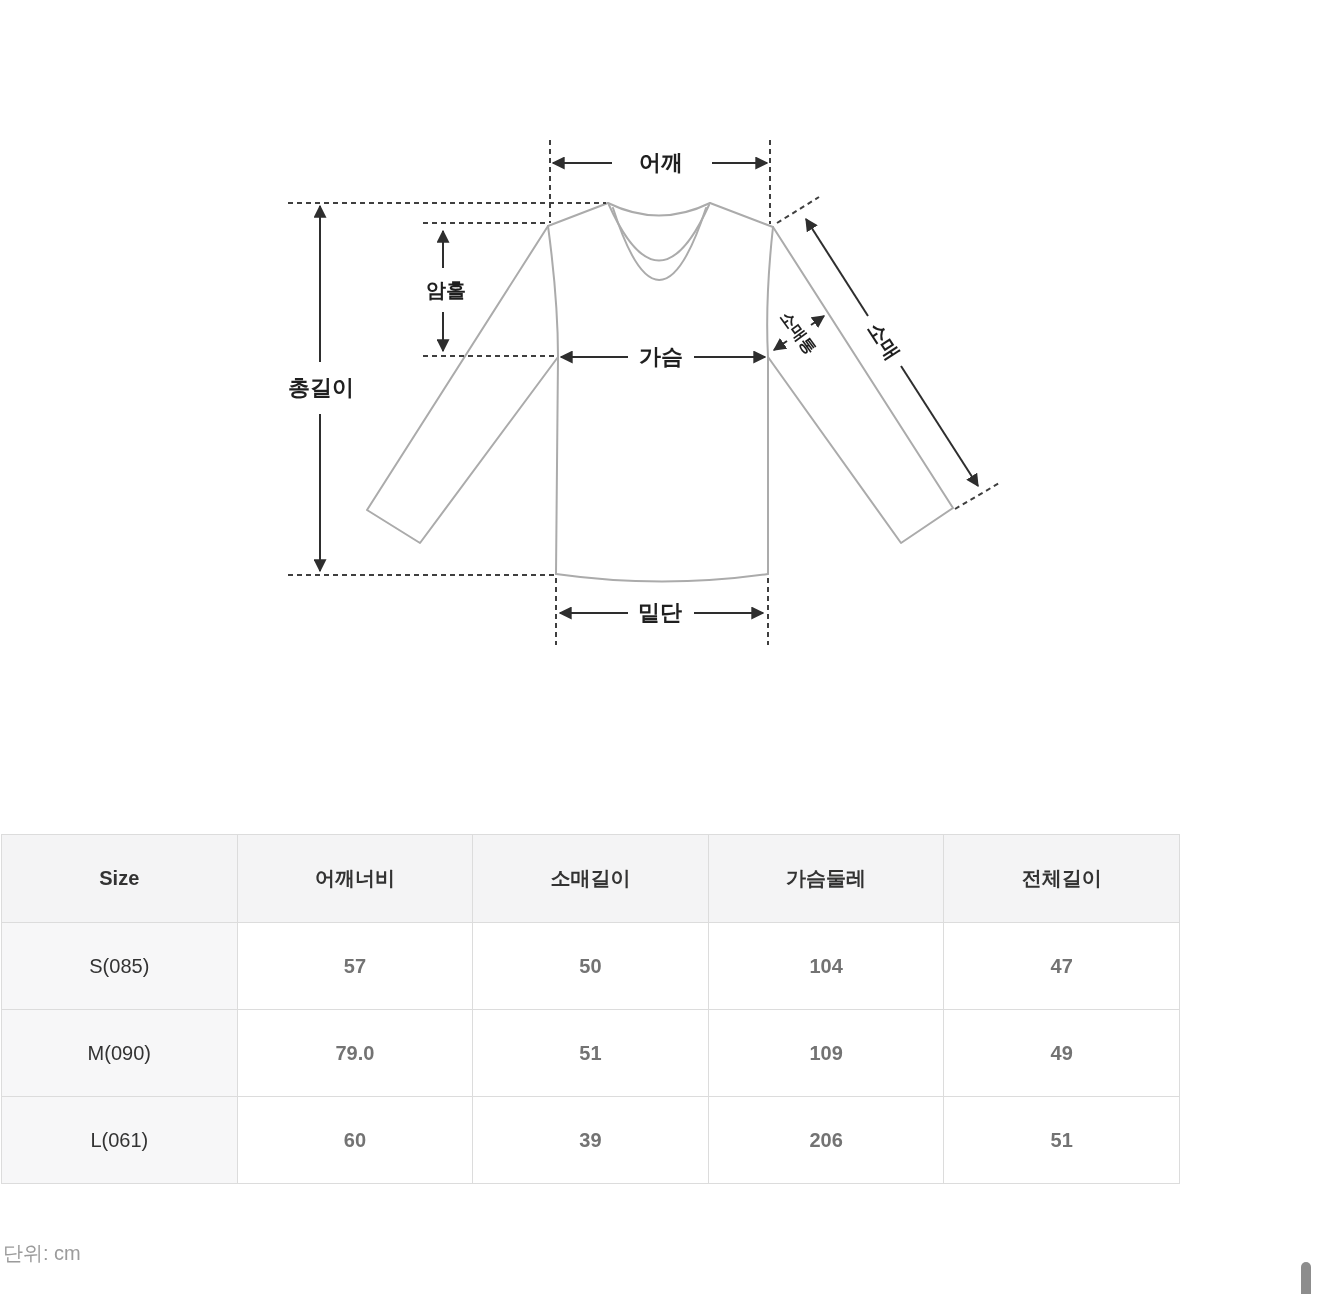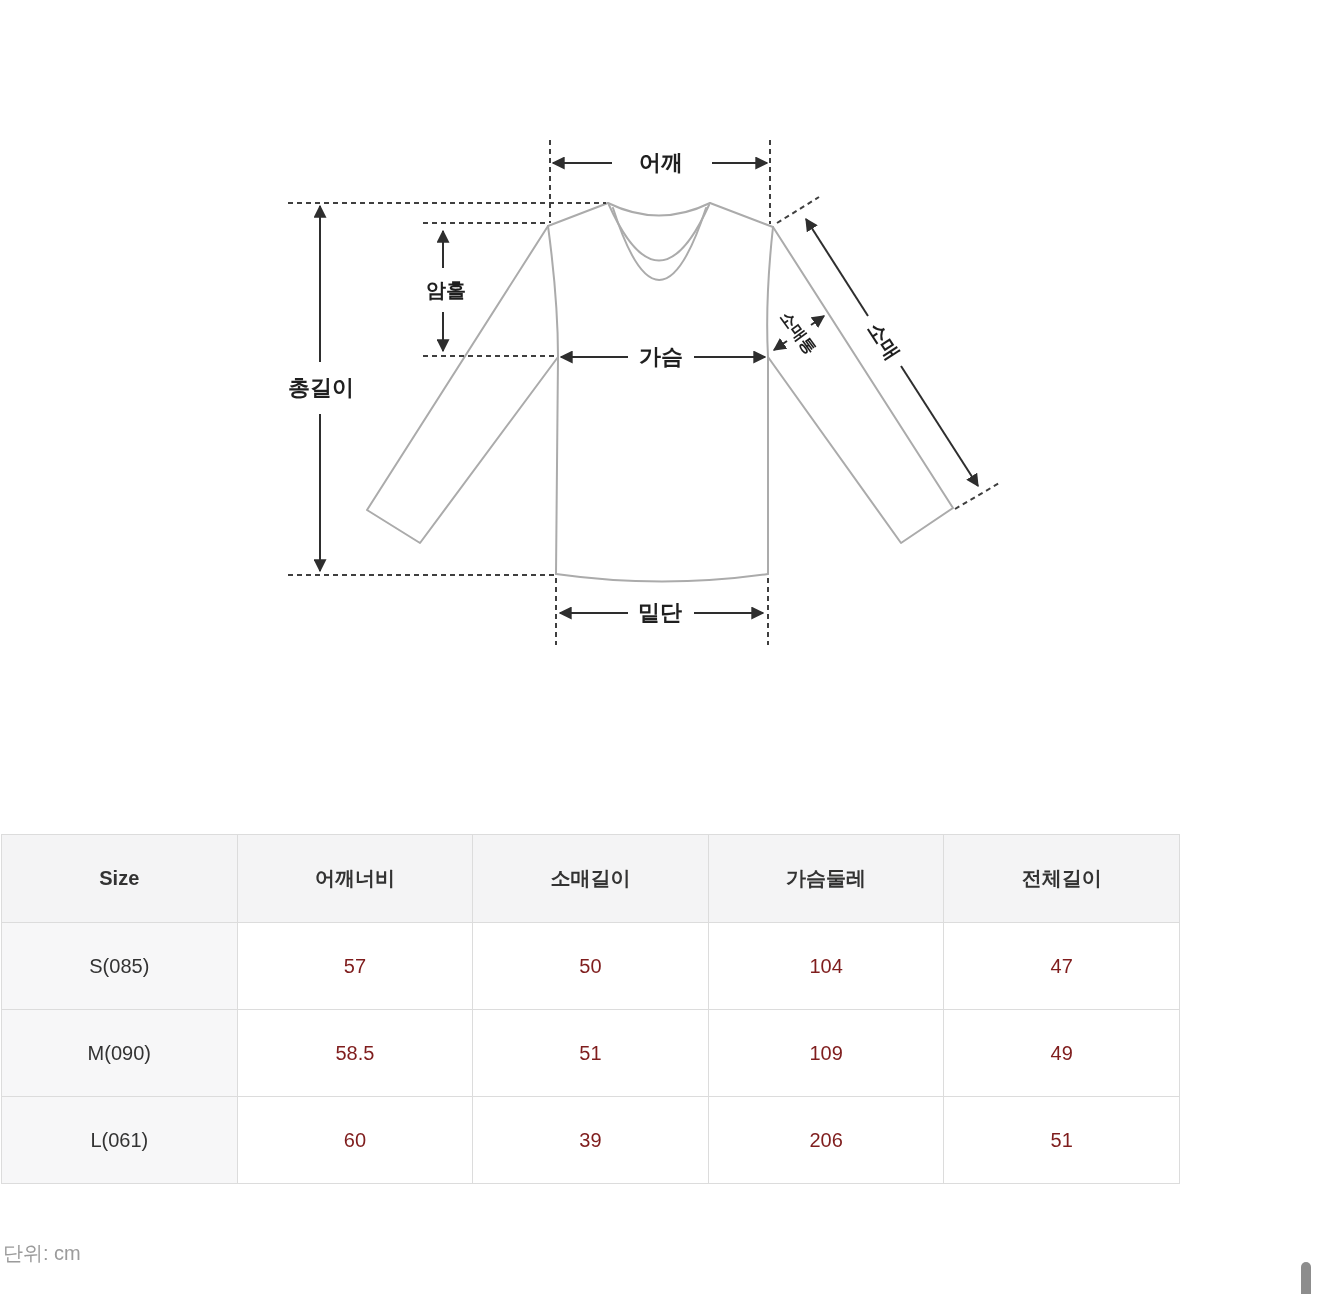--- a/index.html
+++ b/index.html
@@ -29,21 +29,21 @@
   }
   table.size-table th, table.size-table td{
     border:1px solid #dcdcdc;
     text-align:center;vertical-align:middle;
     font-size:20px;
   }
   table.size-table th{
     height:85px;background:#f4f4f5;font-weight:700;color:#333;
   }
   table.size-table td{
-    height:84px;background:#ffffff;font-weight:400;color:#7f1d1d;
+    height:84px;background:#ffffff;font-weight:700;color:#737373;
   }
   table.size-table td.size-cell{
     background:#f7f7f8;font-weight:400;color:#333;
   }
 
   .unit-note{
     position:absolute;left:3px;top:1240px;
     font-size:20px;color:#9b9b9b;
   }
 
@@ -138,21 +138,21 @@
     <tbody>
       <tr>
         <td class="size-cell">S(085)</td>
         <td>57</td>
         <td>50</td>
         <td>104</td>
         <td>47</td>
       </tr>
       <tr>
         <td class="size-cell">M(090)</td>
-        <td>58.5</td>
+        <td>79.0</td>
         <td>51</td>
         <td>109</td>
         <td>49</td>
       </tr>
       <tr>
         <td class="size-cell">L(061)</td>
         <td>60</td>
         <td>39</td>
         <td>206</td>
         <td>51</td>

